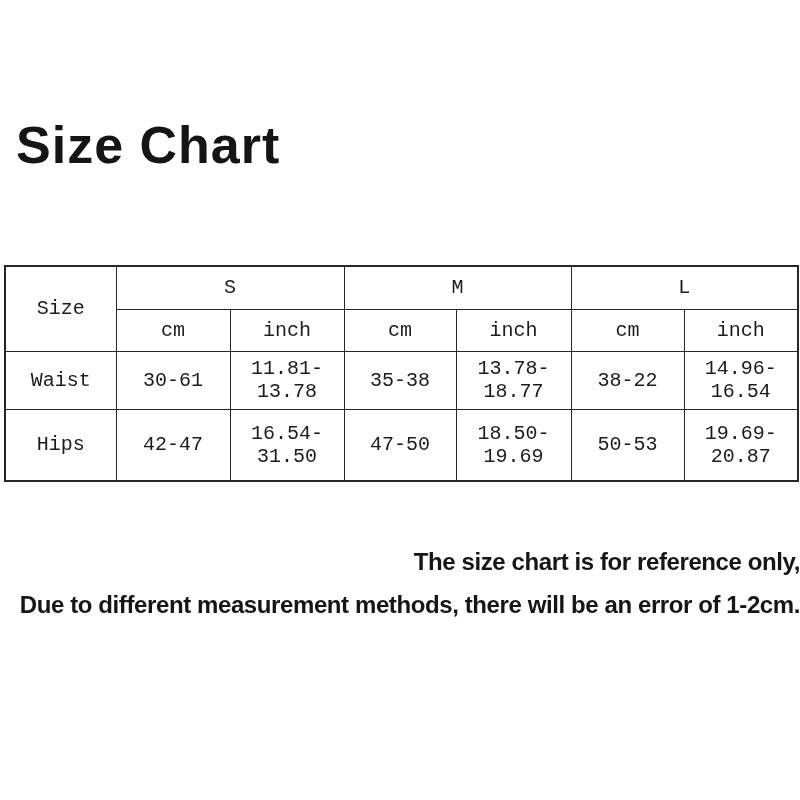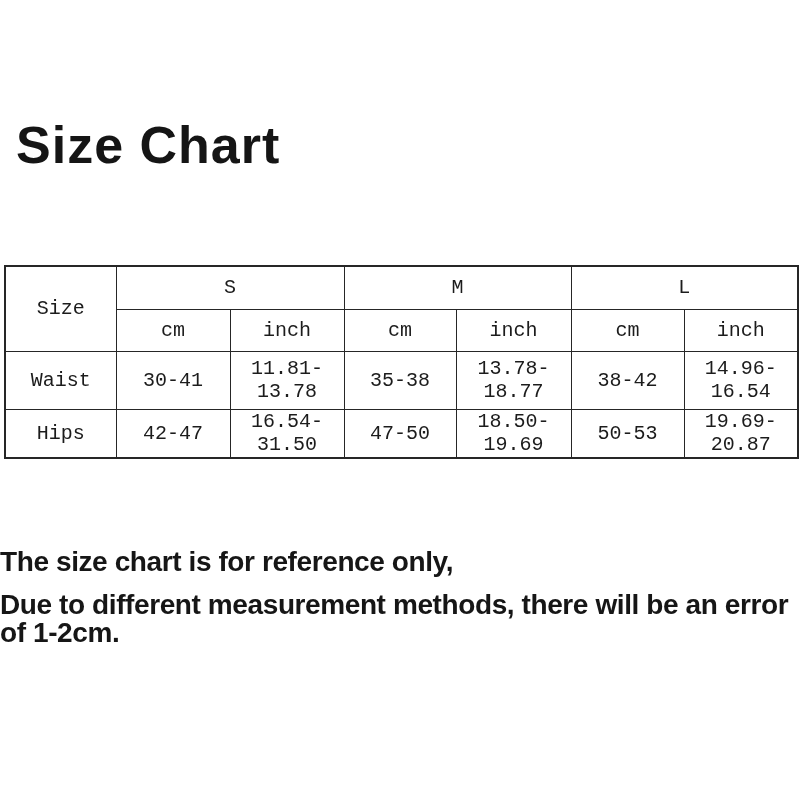--- a/index.html
+++ b/index.html
@@ -47,31 +47,31 @@
   table.size-table td {
     border: 1px solid #262626;
     text-align: center;
     vertical-align: middle;
     font-weight: normal;
     padding: 0;
   }
   tr.group-row    { height: 43px; }
   tr.unit-row     { height: 42px; margin-left: 45px; }
   tr.data-row-1   { height: 58px; }
-  tr.data-row-2   { height: 49px; }
+  tr.data-row-2   { height: 72px; }
   .footer {
     position: absolute;
     top: 548px;
     left: 0;
     width: 100%;
-    text-align: left;
+    text-align: right;
     font-family: "Liberation Sans", sans-serif;
     font-weight: bold;
     color: #161616;
-    font-size: 28px;
+    font-size: 24px;
     letter-spacing: -0.4px;
   }
   .footer-line1 { line-height: 28px; margin-bottom: 15px; }
   .footer-line2 { line-height: 28px; }
 </style>
 </head>
 <body>
 
 <div class="page">
 
@@ -97,25 +97,25 @@
       <tr class="unit-row">
         <th>cm</th>
         <th>inch</th>
         <th>cm</th>
         <th>inch</th>
         <th>cm</th>
         <th>inch</th>
       </tr>
       <tr class="data-row-1">
         <th>Waist</th>
-        <td>30-41</td>
+        <td>30-61</td>
         <td>11.81-13.78</td>
         <td>35-38</td>
         <td>13.78-18.77</td>
-        <td>38-42</td>
+        <td>38-22</td>
         <td>14.96-16.54</td>
       </tr>
       <tr class="data-row-2">
         <th>Hips</th>
         <td>42-47</td>
         <td>16.54-31.50</td>
         <td>47-50</td>
         <td>18.50-19.69</td>
         <td>50-53</td>
         <td>19.69-20.87</td>

